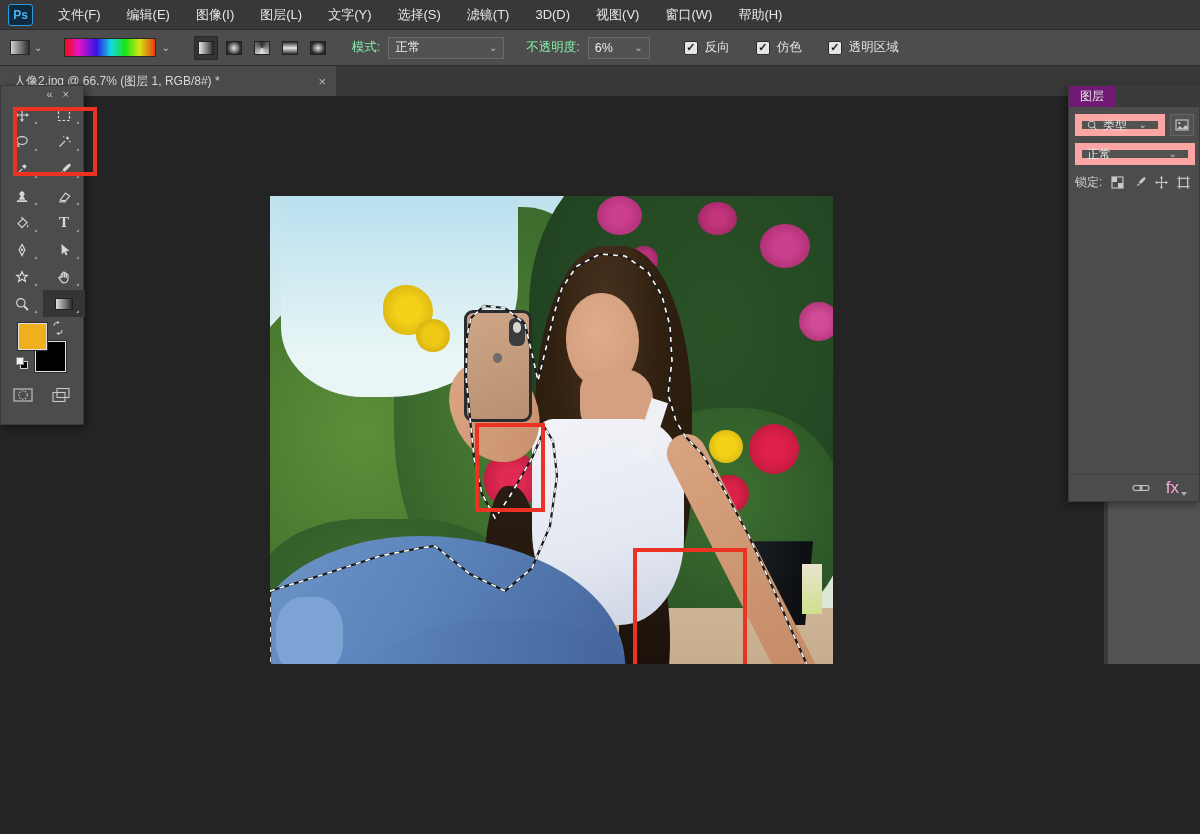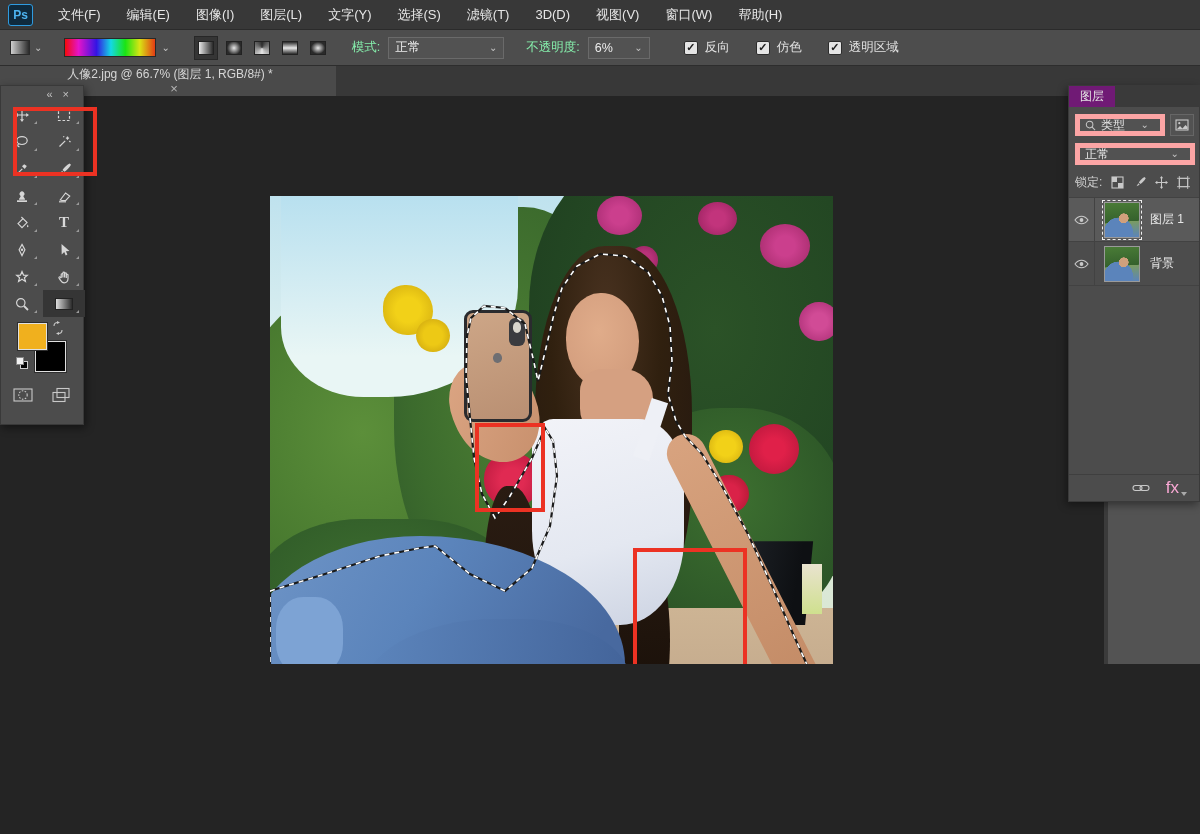--- a/index.html
+++ b/index.html
@@ -32,21 +32,21 @@
   .select { height:22px; background:#525252; border:1px solid #6a6a6a; display:flex; align-items:center; padding:0 6px; color:#ececec; }
   .select .val { flex:1; }
   .select .chev { margin:0 0 0 8px; }
   .checkbox-group { display:flex; align-items:center; margin-left:34px; gap:26px; }
   .cb { display:flex; align-items:center; gap:7px; }
   .cb .box { width:14px; height:14px; background:#e4e4e4; border:1px solid #2c2c2c; border-radius:2px; color:#1e1e1e; font-size:11px; font-weight:bold; display:flex; align-items:center; justify-content:center; line-height:1; }
   .cb .lbl { color:#e4e4e4; }
 
   
   .tabbar { position:absolute; left:0; top:66px; width:1200px; height:30px; background:#383838; z-index:4; }
-  .doc-tab { position:absolute; left:0; top:0; width:336px; height:30px; background:#4a4a4a; display:flex; align-items:center; padding:0 10px 0 14px; font-size:12px; color:#d6d6d6;flex-direction:column; }
+  .doc-tab { position:absolute; left:0; top:0; width:336px; height:30px; background:#4a4a4a; display:flex; align-items:center; padding:0 10px 0 14px; font-size:12px; color:#d6d6d6; }
   .doc-tab .title { flex:1; white-space:nowrap; overflow:hidden; }
   .doc-tab .close { color:#b5b5b5; font-size:13px; margin-left:8px; }
 
   
   .dock-strip { position:absolute; left:1104px; top:96px; width:96px; height:738px; background:#535353; border-left:4px solid #3b3b3b; z-index:2; }
 
   
   .toolbar { position:absolute; left:0; top:85px; width:84px; height:340px; background:#4c4c4c; border:1px solid #393939; box-shadow:2px 3px 8px rgba(0,0,0,.45); z-index:7; }
   .tb-head { height:15px; display:flex; justify-content:flex-end; align-items:center; gap:10px; padding:0 14px; color:#c2c2c2; font-size:11px; }
   .tools { display:grid; grid-template-columns:42px 42px; }
@@ -63,21 +63,21 @@
   .minis { position:absolute; left:15px; top:40px; }
   .mini-b { position:absolute; left:4px; top:4px; width:8px; height:8px; background:#050505; border:1px solid #cfcfcf; }
   .mini-w { position:absolute; left:0; top:0; width:8px; height:8px; background:#f2f2f2; border:1px solid #888; }
   .tb-bottom { display:flex; justify-content:space-between; padding:8px 12px 0 12px; }
 
   
   .layers-panel { position:absolute; left:1068px; top:85px; width:132px; height:417px; background:#4c4c4c; border:1px solid #3a3a3a; box-shadow:-2px 3px 8px rgba(0,0,0,.4); z-index:7; display:flex; flex-direction:column; }
   .lp-tabs { height:21px; background:#3a3a3a; display:flex; }
   .lp-tab { background:#701a75; padding:0 11px; font-size:12px; color:#e4e4e4; display:flex; align-items:center; }
   .lp-row { display:flex; align-items:center; padding:7px 4px 0 6px; gap:5px; }
-  .combo { height:22px; background:#525252; border:5px solid #fca5a5; display:flex; align-items:center; padding:0 5px; gap:5px; color:#e6e6e6; font-size:12px; }
+  .combo { height:22px; background:#525252; border:7px solid #fca5a5; display:flex; align-items:center; padding:0 5px; gap:5px; color:#e6e6e6; font-size:12px; }
   .combo .val { flex:1; }
   .filter-combo { width:90px; }
   .icon-btn { width:24px; height:22px; background:#525252; border:1px solid #666; display:flex; align-items:center; justify-content:center; }
   .blend-combo { width:122px; }
   .lock-row { padding:9px 4px 6px 6px; display:flex; align-items:center; gap:9px; color:#cfcfcf; font-size:12px; overflow:hidden; }
   .layer-rows { border-top:1px solid #424242; }
   .layer-row { height:44px; display:flex; align-items:center; border-bottom:1px solid #424242; }
   .layer-row.sel { background:#5a5a5a; }
   .eye-cell { width:26px; height:100%; display:flex; align-items:center; justify-content:center; border-right:1px solid #424242; }
   .thumb { width:36px; height:36px; margin-left:9px; border:1px solid #9a9a9a;
@@ -407,42 +407,20 @@
         </svg>
       <svg class="small" width="13" height="13" viewBox="0 0 14 14">
           <path d="M7 2v10M2 7h10"></path>
           <path class="f" d="M7 0l1.8 2.5H5.2zM7 14l1.8-2.5H5.2zM0 7l2.5-1.8v3.6zM14 7l-2.5-1.8v3.6z"></path>
         </svg>
       <svg class="small" width="13" height="13" viewBox="0 0 14 14">
           <rect x="2.5" y="2.5" width="9" height="9"></rect>
           <path d="M2.5 0v14M11.5 0v14M0 2.5h14M0 11.5h14" stroke-width=".9"></path>
         </svg>
     </div>
-    <div class="layer-rows">
-      <div class="layer-row sel">
-        <div class="eye-cell">
-          <svg class="small" width="15" height="12" viewBox="0 0 15 12">
-              <path d="M1 6s2.6-3.8 6.5-3.8S14 6 14 6s-2.6 3.8-6.5 3.8S1 6 1 6z"></path>
-              <circle class="f" cx="7.5" cy="6" r="1.9"></circle>
-            </svg>
-        </div>
-        <div class="thumb framed"></div>
-        <span class="layer-name">图层 1</span>
-      </div>
-      <div class="layer-row">
-        <div class="eye-cell">
-          <svg class="small" width="15" height="12" viewBox="0 0 15 12">
-              <path d="M1 6s2.6-3.8 6.5-3.8S14 6 14 6s-2.6 3.8-6.5 3.8S1 6 1 6z"></path>
-              <circle class="f" cx="7.5" cy="6" r="1.9"></circle>
-            </svg>
-        </div>
-        <div class="thumb"></div>
-        <span class="layer-name">背景</span>
-      </div>
-    </div>
     <div class="lp-spacer"></div>
     <div class="lp-bottom">
       <svg class="small" width="18" height="10" viewBox="0 0 18 10">
           <rect x="1" y="2.5" width="9" height="5" rx="2.5"></rect>
           <rect x="8" y="2.5" width="9" height="5" rx="2.5"></rect>
         </svg>
       <span class="fx-wrap">
         <span class="fx-label">fx</span>
         <span class="fx-tri"></span>
       </span>

